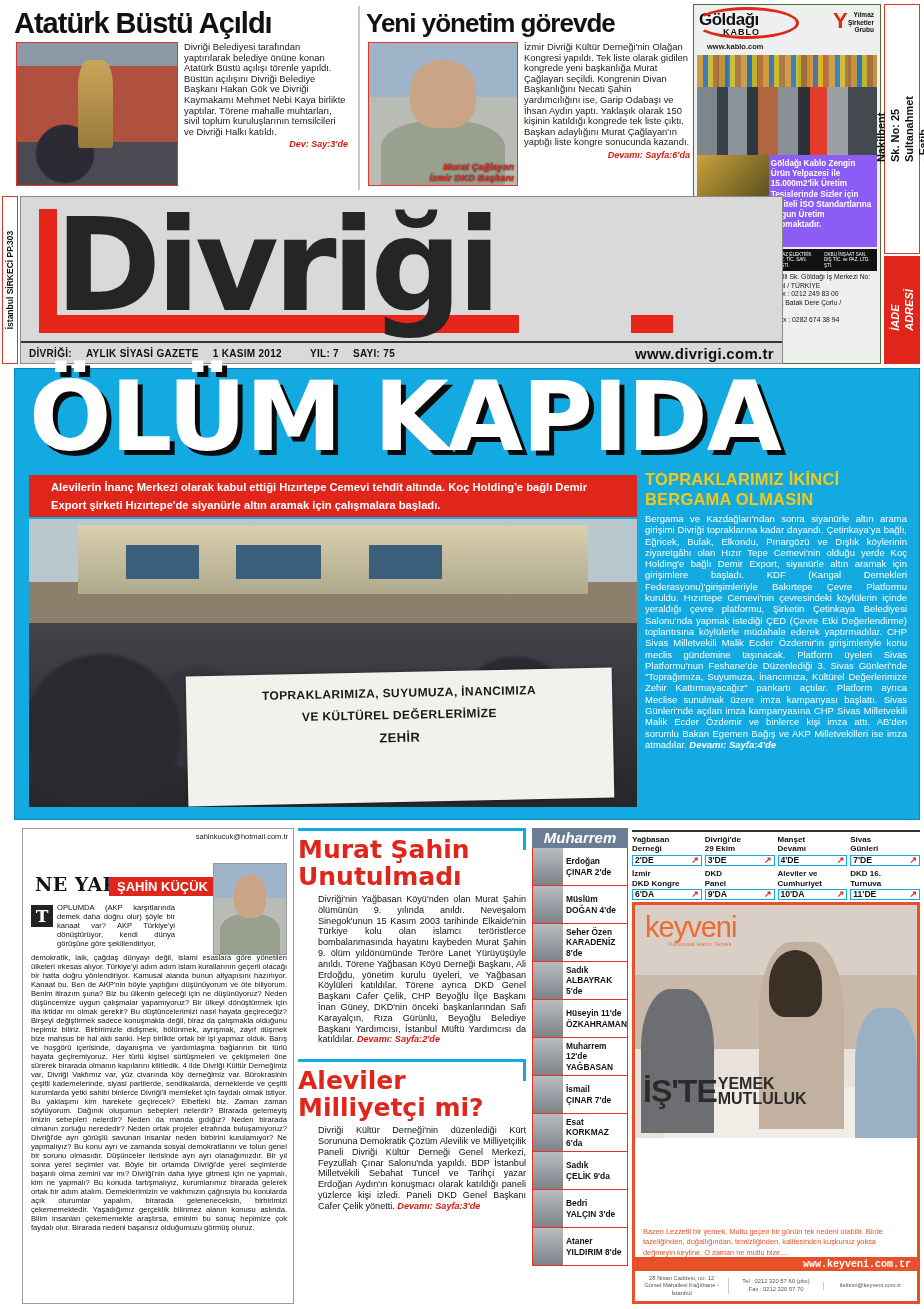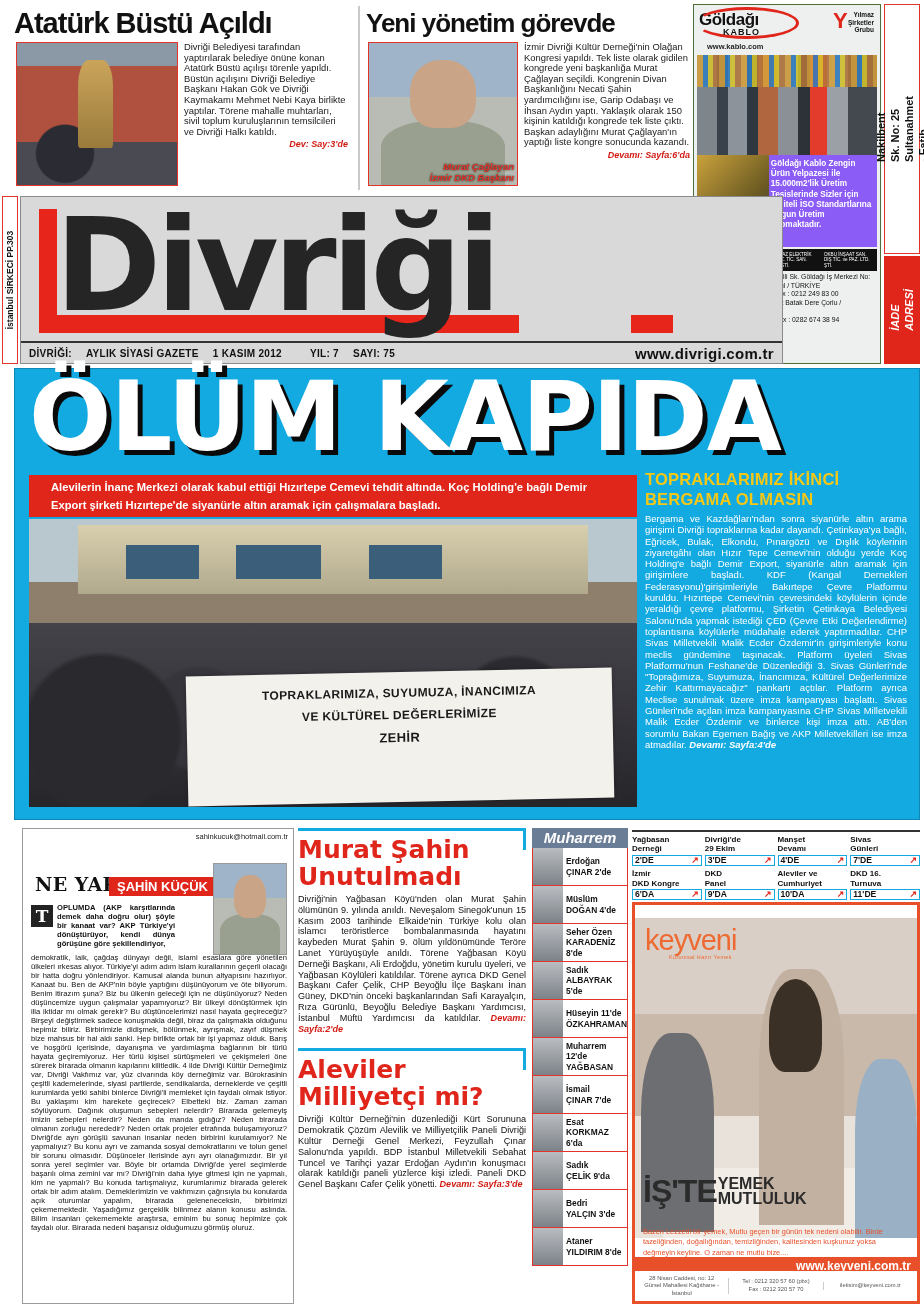--- a/index.html
+++ b/index.html
@@ -119,62 +119,62 @@
   
   #col-ne{left:22px;top:828px;width:272px;height:476px;border:1px solid #9b9b9b;background:#fff;}
   .ne-mail{position:absolute;right:5px;top:3px;font-size:7.5px;color:#222;}
   .ne-title{position:absolute;left:12px;top:16px;font-size:19px;font-weight:bold;letter-spacing:.4px;
      font-family:"DejaVu Serif",serif;margin-top:28px;}
   .ne-name{position:absolute;left:86px;top:48px;background:#e0251b;color:#ffffff;font-size:13px;font-weight:bold;
      padding:2px 8px;}
   .ne-photo{position:absolute;right:6px;top:34px;width:74px;height:92px;border:1px solid #999;}
   .ne-drop{position:absolute;left:8px;top:76px;width:22px;height:22px;background:#222;color:#fff;
      font-size:17px;font-weight:bold;text-align:center;line-height:22px;font-family:"DejaVu Serif",serif;}
-  .ne-p1{position:absolute;left:34px;top:74px;width:118px;font-size:7.6px;line-height:9px;text-align:justify;font-weight:bold;}
+  .ne-p1{position:absolute;left:34px;top:74px;width:118px;font-size:7.6px;line-height:9px;text-align:justify;}
   .ne-p2{position:absolute;left:8px;top:124px;right:6px;font-size:7.6px;line-height:9px;text-align:justify;}
 
   #col-mid{left:298px;top:828px;width:228px;height:476px;}
   .mid-rule{position:absolute;left:0;top:0;width:100%;height:3px;background:#13a9e1;}
   .mid-rule2{position:absolute;right:0;top:0;width:3px;height:22px;background:#13a9e1;}
   .mid-h{font-size:25px;font-weight:bold;color:#e0251b;line-height:27px;letter-spacing:0px;
      font-family:"DejaVu Sans",sans-serif;}
-  .mid-b{font-size:9.1px;line-height:10.8px;text-align:justify;color:#111;margin-top:4px;}
+  .mid-b{font-size:9.1px;line-height:10.8px;text-align:justify;color:#111;margin-top:4px;margin-left:20px;}
   .mid-b i{color:#d11a12;font-style:italic;font-weight:bold;}
 
   #yazarlar{left:532px;top:828px;width:96px;height:476px;}
   .yz-head{width:100%;height:20px;background:#6a7d96;color:#fff;font-size:15px;font-weight:bold;
      font-style:italic;text-align:center;line-height:20px;}
   .yz-item{display:flex;align-items:center;border:1px solid #e23428;border-top:none;height:38px;box-sizing:border-box;}
   .yz-item:first-of-type{border-top:1px solid #e23428;}
   .yz-ph{width:30px;height:100%;flex:0 0 30px;background:linear-gradient(180deg,#b9bdc2,#7d8288);}
   .yz-nm{font-size:8.4px;font-weight:bold;line-height:10.2px;padding-left:3px;}
 
   #index-grid{left:632px;top:830px;width:288px;height:68px;}
   .ix-rule{position:absolute;left:0;top:0;width:100%;height:2px;background:#333;}
   .ix-row{display:flex;gap:3px;margin-top:3px;}
   .ix-cell{flex:1;font-size:8px;font-weight:bold;line-height:9.4px;}
   .ix-cell .pg{border:1.2px solid #13a9e1;margin-top:1px;padding:0 2px;display:flex;justify-content:space-between;
      align-items:center;font-size:8.6px;}
   .ix-cell .pg span.ar{color:#e0251b;font-size:9px;}
 
   #ad-keyveni{left:632px;top:902px;width:288px;height:402px;border:3px solid #e8502a;background:#fff;box-sizing:border-box;}
-  .kv-img{position:absolute;left:0;top:0;width:100%;height:320px;
-     background:linear-gradient(180deg,#d9cfc6 0 30%, #c9b9ab 30% 62%, #e8e2da 62% 100%);overflow:hidden;margin-top:13px;}
+  .kv-img{position:absolute;left:0;top:0;width:100%;height:233px;
+     background:linear-gradient(180deg,#d9cfc6 0 30%, #c9b9ab 30% 62%, #e8e2da 62% 100%);overflow:hidden;}
   .kv-logo{position:absolute;left:10px;top:6px;font-size:29px;color:#ee6a32;font-weight:normal;letter-spacing:-1px;}
   .kv-sub{position:absolute;left:34px;top:36px;font-size:5.4px;color:#ee6a32;letter-spacing:.4px;}
   .kv-p1{position:absolute;left:2%;top:36%;width:26%;height:62%;background:#6c6e72;border-radius:40% 40% 0 0;}
   .kv-p2{position:absolute;left:44%;top:16%;width:30%;height:80%;background:#c2b0a0;border-radius:38% 38% 0 0;}
   .kv-p2:after{content:"";position:absolute;left:12%;top:4%;width:62%;height:36%;background:#3b3025;border-radius:50% 50% 30% 30%;}
   .kv-p3{position:absolute;right:0;top:44%;width:22%;height:56%;background:#9ab0c4;border-radius:40% 40% 0 0;}
   .kv-table{position:absolute;left:10%;bottom:0;width:80%;height:22%;background:#f1ece6;}
   .kv-slogan{position:absolute;left:8px;bottom:32px;display:flex;align-items:flex-end;}
   .kv-s1{font-size:32px;font-weight:bold;color:#2b2b2b;letter-spacing:-1px;line-height:30px;}
   .kv-s2{font-size:16px;font-weight:bold;color:#2b2b2b;line-height:15px;margin-left:1px;}
   .kv-txt{position:absolute;left:8px;top:322px;right:8px;font-size:7.4px;line-height:10.4px;color:#e8502a;}
-  .kv-url{position:absolute;right:6px;top:354px;font-size:12px;font-weight:bold;color:#fff;}
+  .kv-url{position:absolute;right:6px;top:354px;font-size:10px;font-weight:bold;color:#fff;font-family:Liberation Mono, monospace;}
   .kv-bar{position:absolute;left:0;top:352px;width:100%;height:14px;background:#e8502a;}
   .kv-foot{position:absolute;left:0;top:366px;width:100%;height:30px;display:flex;align-items:center;
      font-size:5.8px;color:#555;line-height:7.6px;}
   .kv-foot div{flex:1;text-align:center;border-left:1px solid #ccc;padding:0 3px;}
   .kv-foot div:first-child{border-left:none;}
 </style>
 </head>
 <body>
 
 <div class="page">

